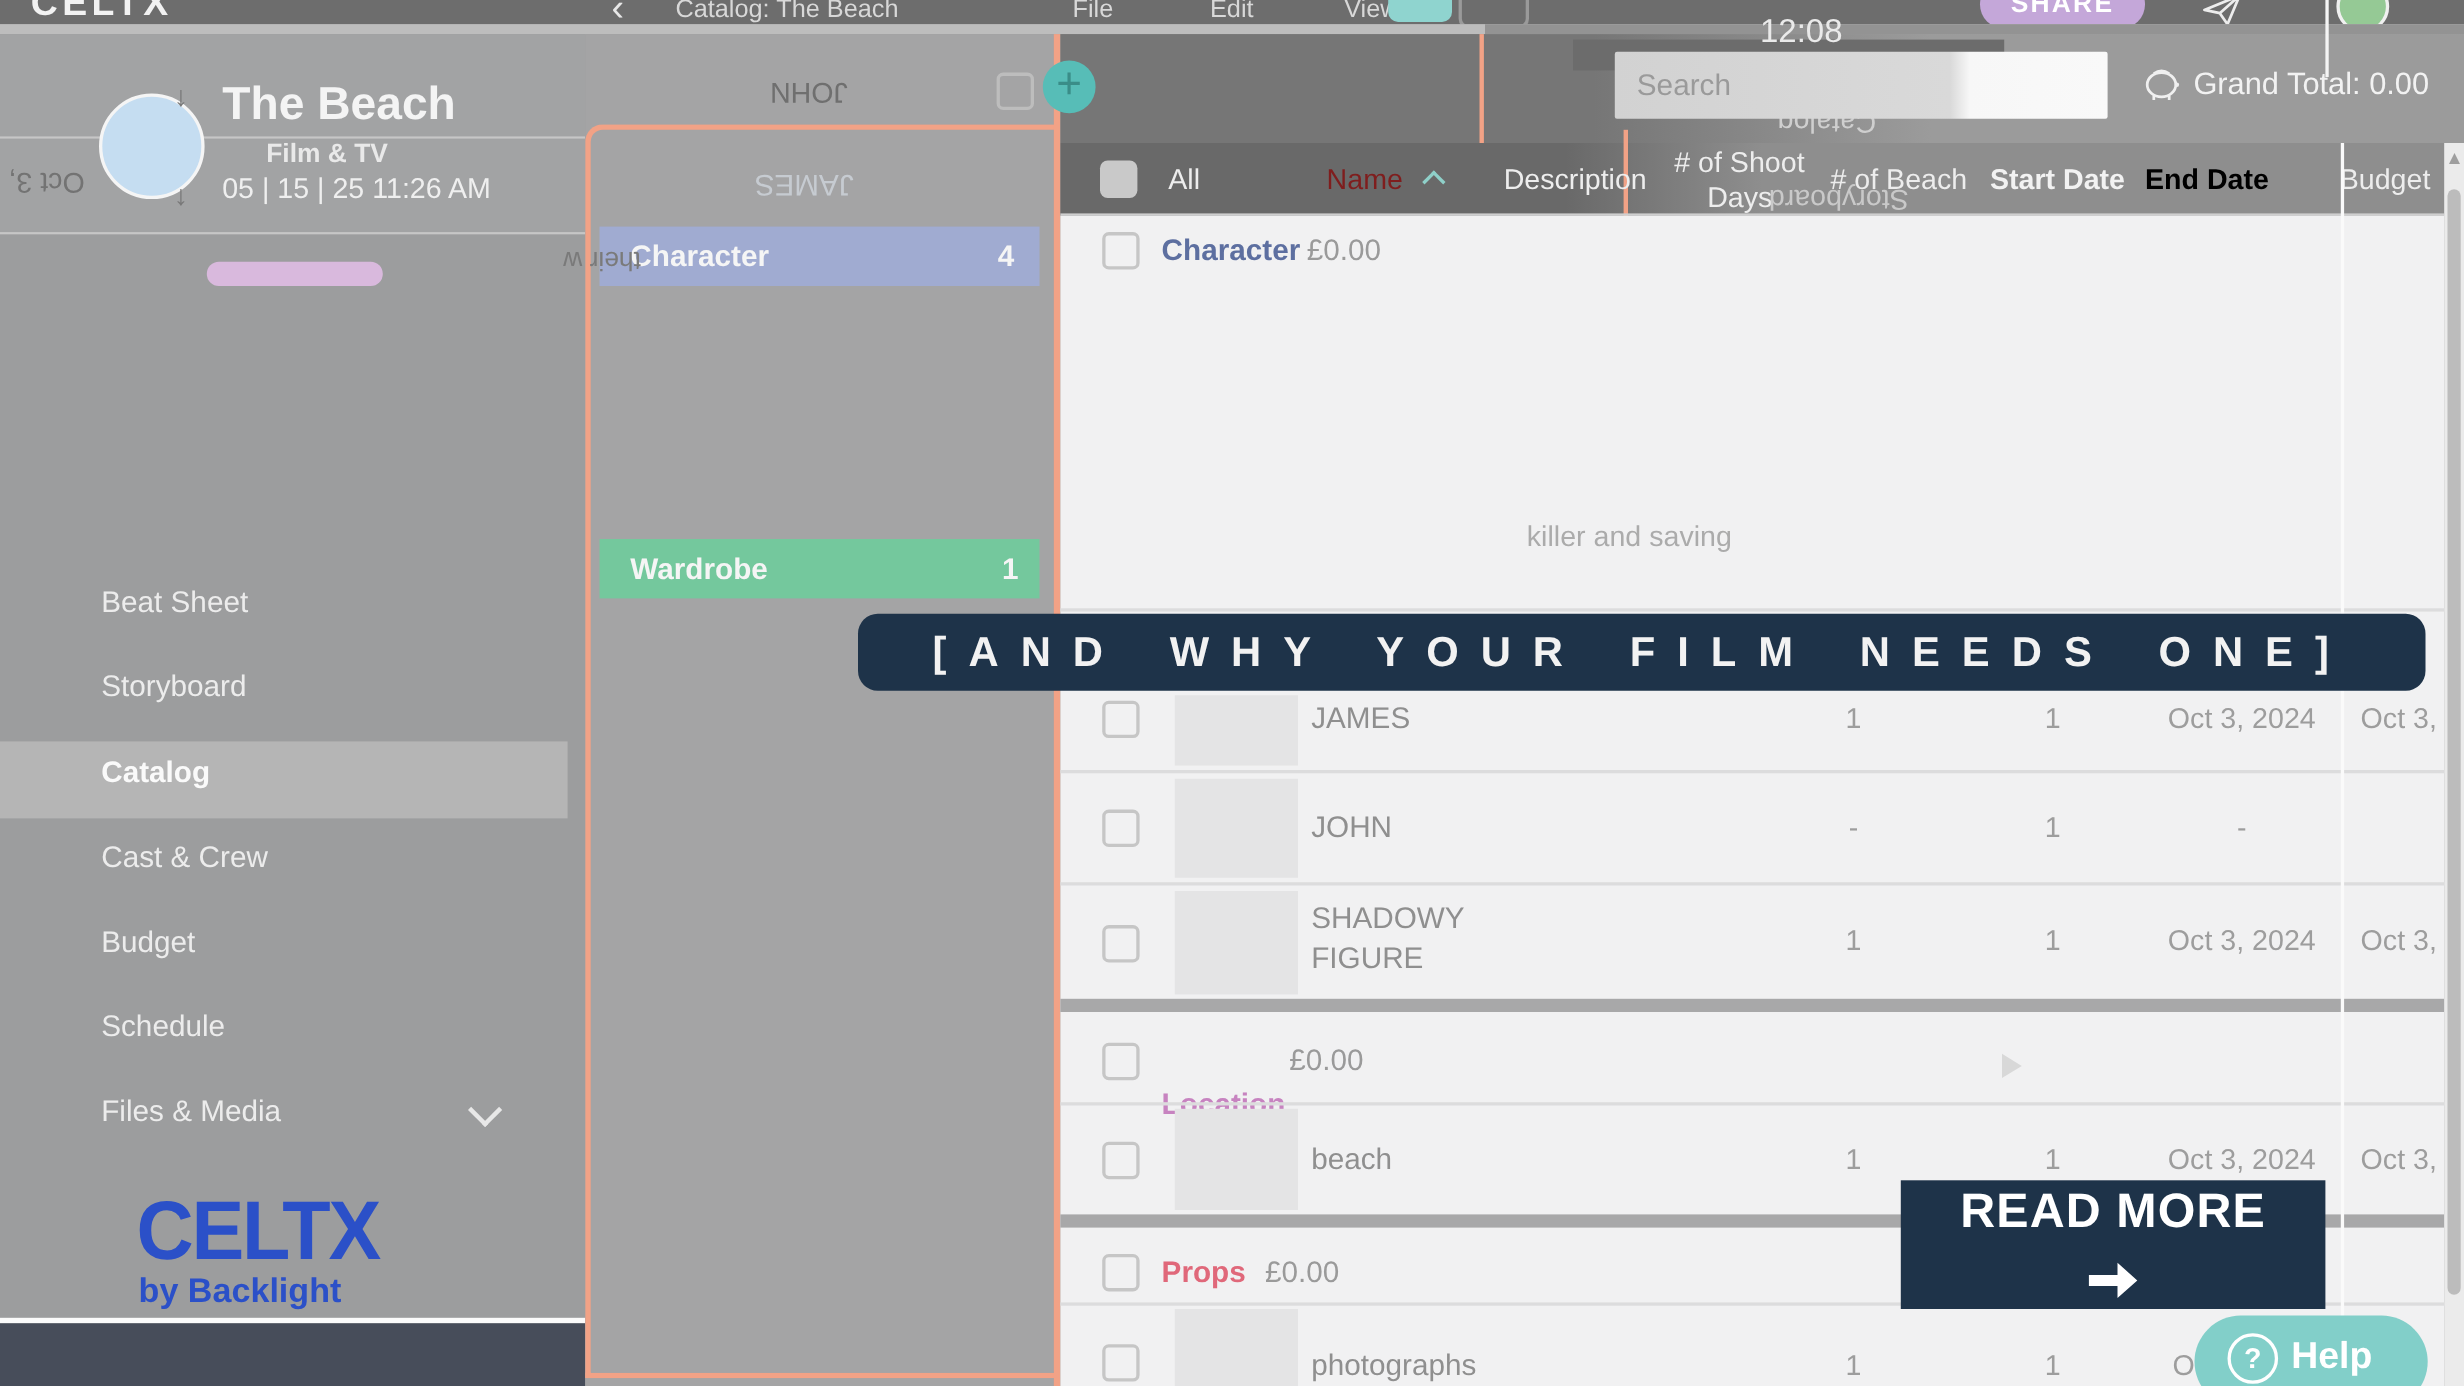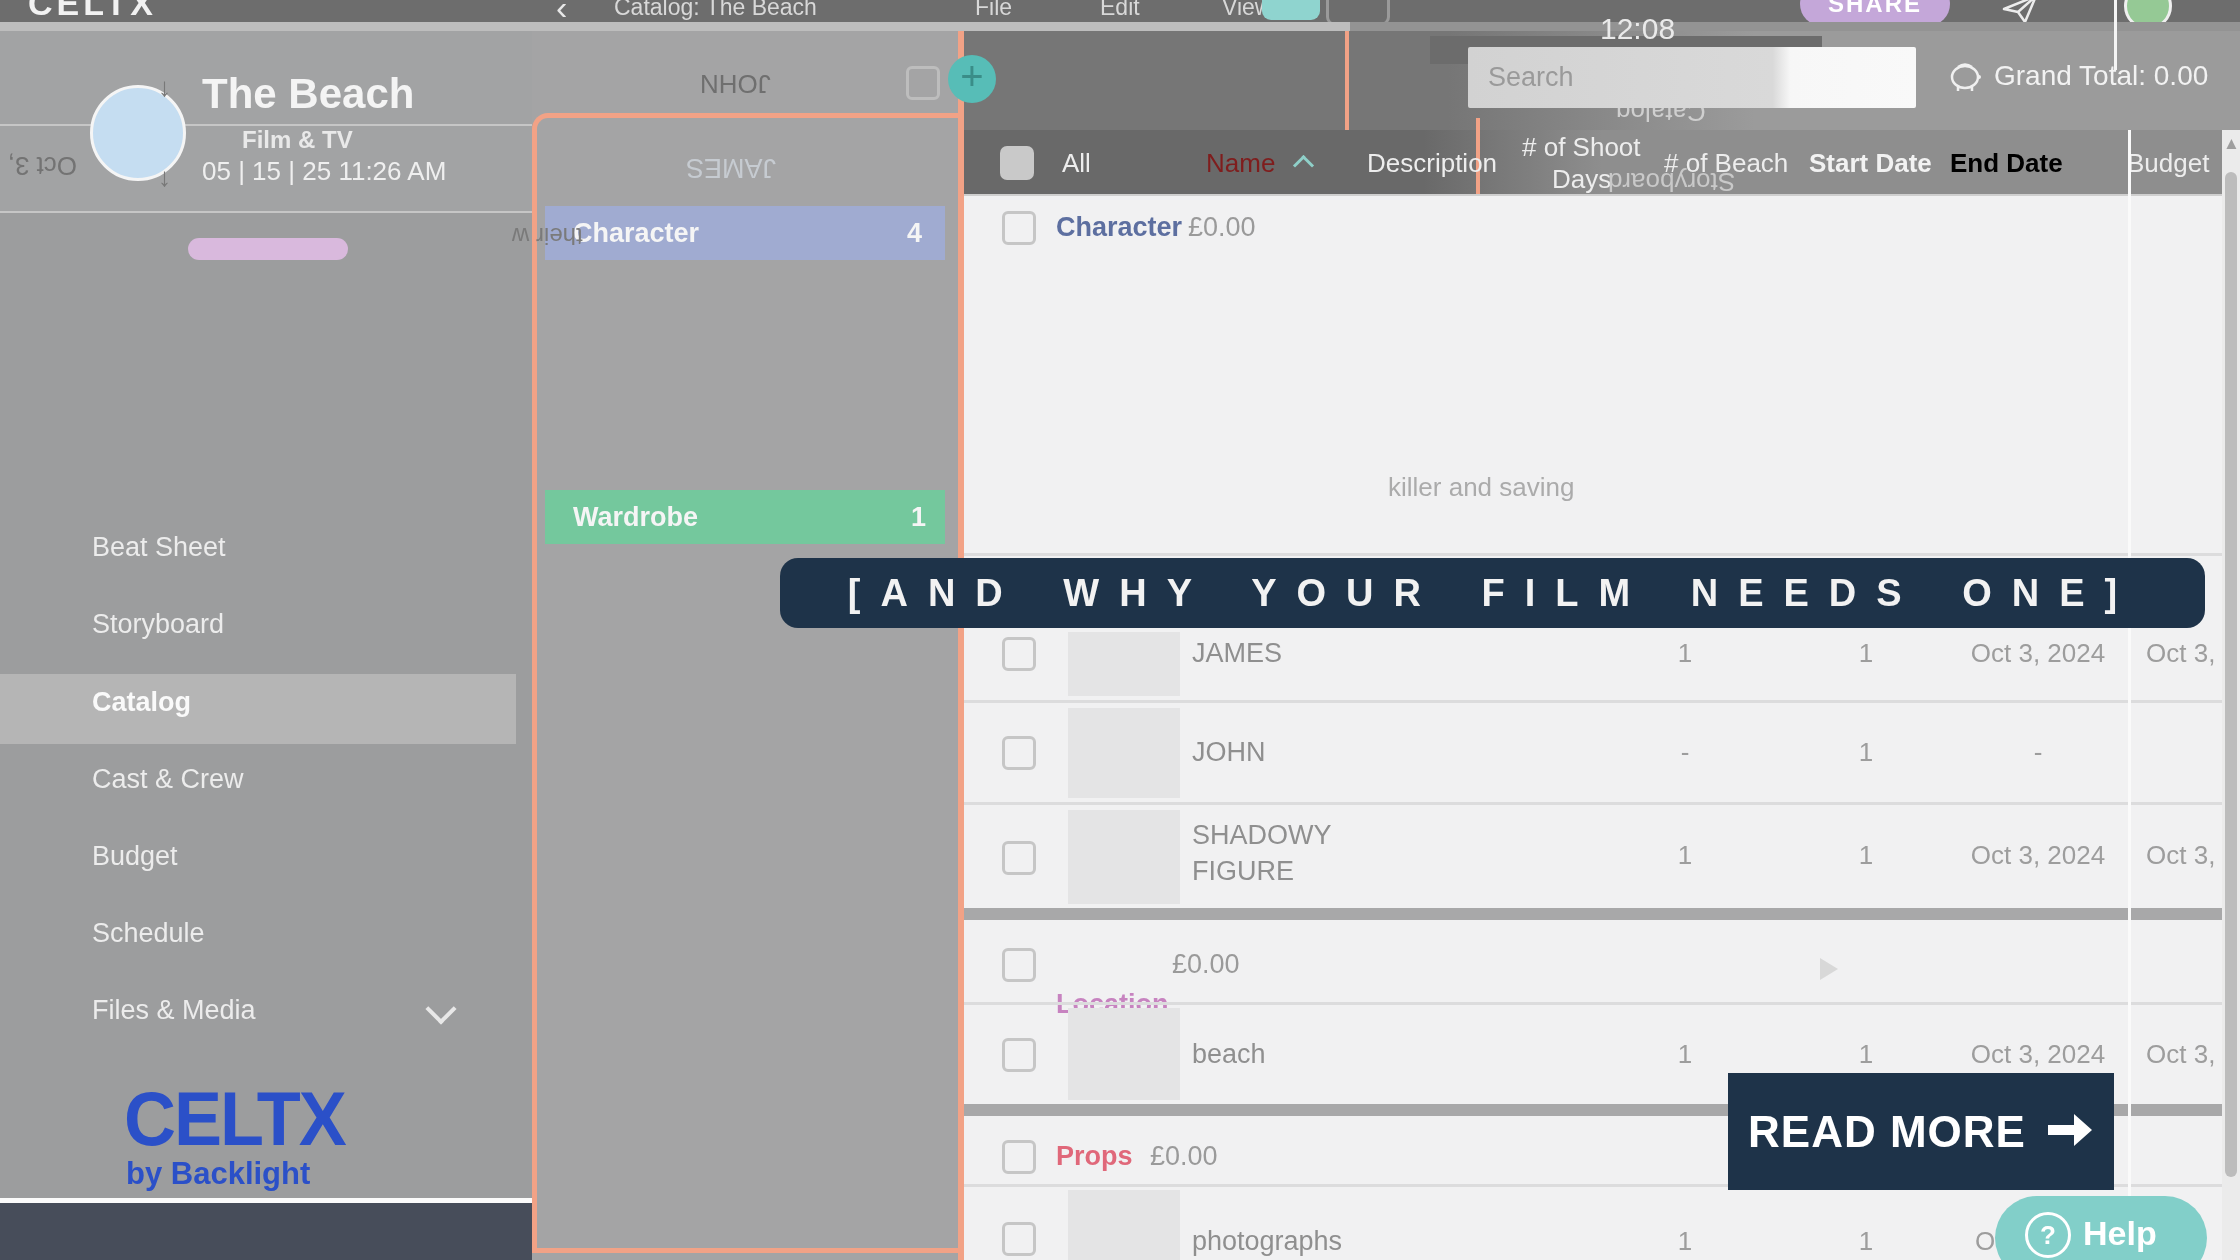--- a/index.html
+++ b/index.html
@@ -208,21 +208,21 @@
 
   <div class="abs" style="left:2128px;top:130px;width:3px;height:1130px;background:#fafafa;"></div>
   <div class="abs" style="left:2222px;top:130px;width:18px;height:1130px;background:#ebebeb;"></div>
   <div class="abs txt" style="left:2223px;top:134px;font-size:17px;color:#9e9e9e;">▲</div>
   <div class="abs" style="left:2225px;top:172px;width:12px;height:1005px;background:#bcbcbc;border-radius:6px;"></div>
 
   <div class="abs navy" style="left:780px;top:558px;width:1425px;height:70px;border-radius:18px;text-align:center;overflow:hidden;">
     <span class="txt" style="font-size:38px;font-weight:700;letter-spacing:20px;word-spacing:10px;color:#f2f2f2;line-height:70px;">[AND WHY YOUR FILM NEEDS ONE]</span>
   </div>
 
-  <div class="abs navy" style="left:1728px;top:1073px;width:386px;height:117px;display:flex;align-items:center;justify-content:center;gap:20px;">
+  <div class="abs navy" style="left:1728px;top:1073px;width:386px;height:117px;display:flex;align-items:center;justify-content:center;gap:20px;flex-direction:column;">
     <span class="txt" style="font-size:44px;font-weight:800;letter-spacing:1px;color:#ffffff;">READ MORE</span>
     <span>
       <svg width="48" height="36" viewBox="0 0 48 36">
           <path d="M2 13 h26 v-11 l18 16 -18 16 v-11 h-26 z" fill="#ffffff"></path>
         </svg>
     </span>
   </div>
 
   <div class="abs" style="left:1995px;top:1196px;width:212px;height:84px;background:#82cfc9;border-radius:42px;">
     <span style="position:absolute;left:30px;top:16px;width:40px;height:40px;border:3px solid #ffffff;border-radius:50%;text-align:center;">

